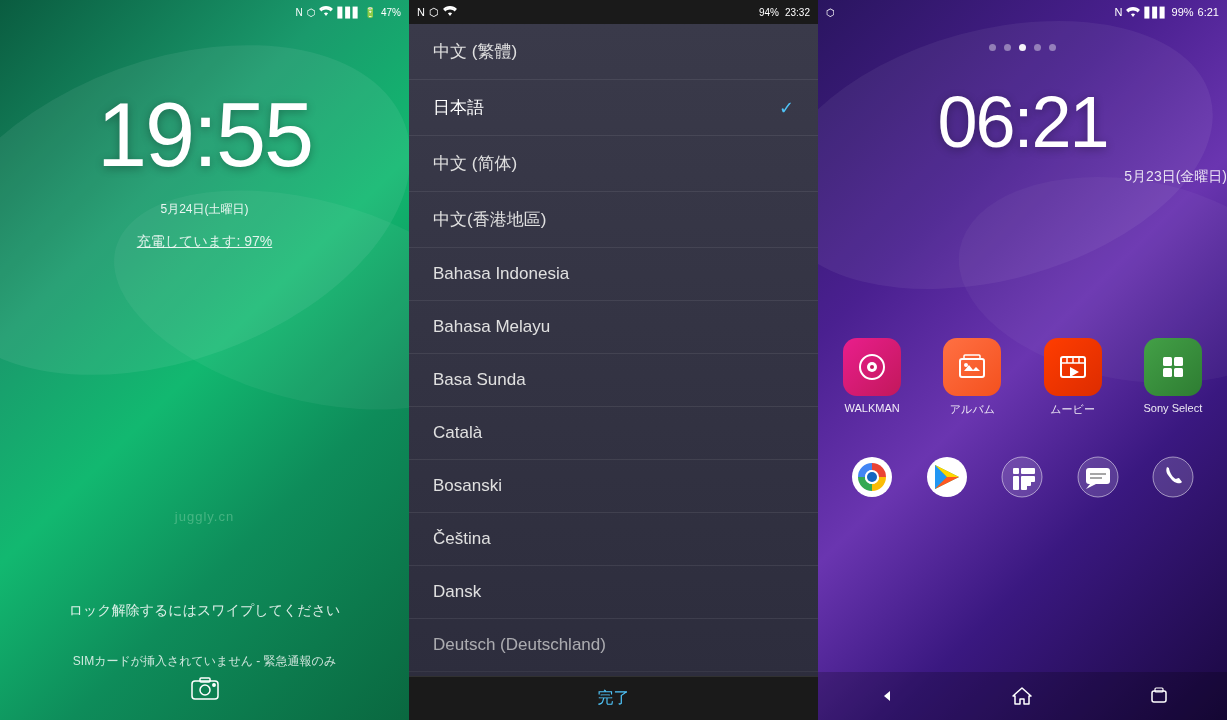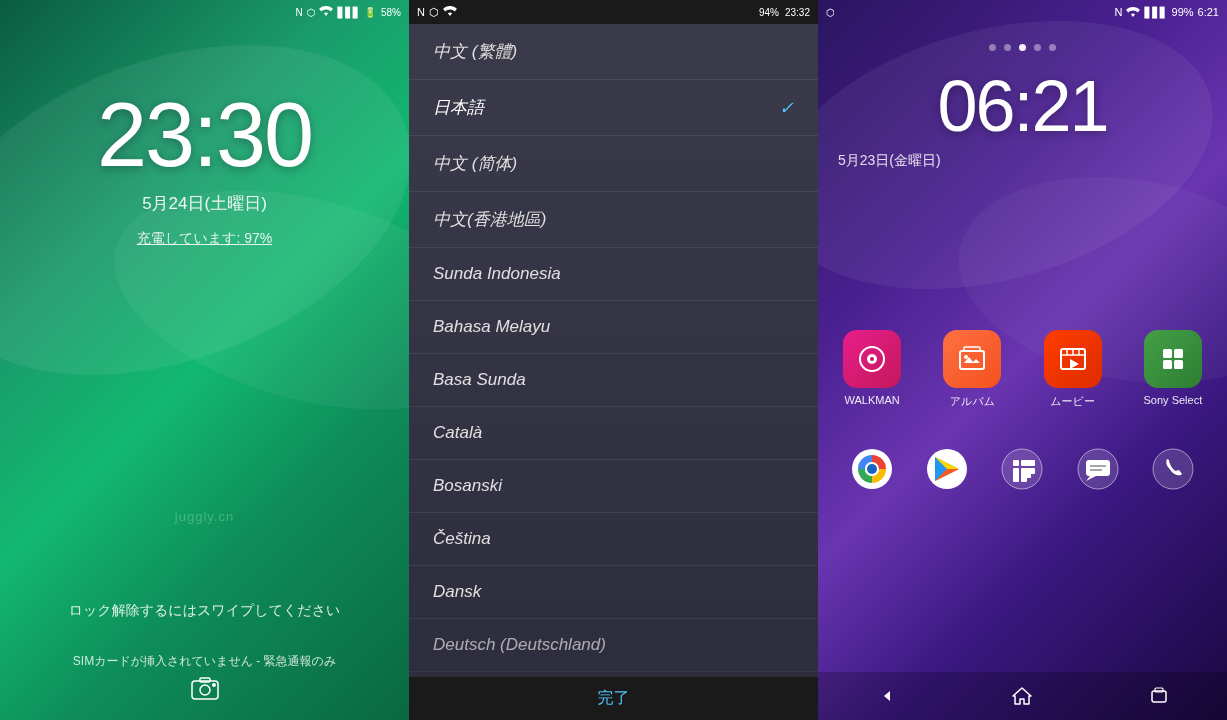--- a/index.html
+++ b/index.html
@@ -73,23 +73,23 @@
       margin-top: 60px;
       font-size: 90px;
       font-weight: 200;
       color: white;
       letter-spacing: -2px;
       position: relative;
       z-index: 10;
       text-shadow: 0 2px 10px rgba(0,0,0,0.3);
     }
     .lock-date {
-      font-size: 17px;
+      font-size: 12px;
       color: rgba(255,255,255,0.9);
-      margin-top: 5px;
+      margin-top: 14px;
       position: relative;
       z-index: 10;
     }
     .lock-charging {
       font-size: 14px;
       color: rgba(255,255,255,0.85);
       margin-top: 15px;
       position: relative;
       z-index: 10;
       text-decoration: underline;
@@ -179,21 +179,20 @@
     .lang-item {
       padding: 16px 24px;
       font-size: 17px;
       color: #e0e0e0;
       border-bottom: 1px solid rgba(255,255,255,0.08);
       display: flex;
       align-items: center;
       justify-content: space-between;
       cursor: pointer;
       background: transparent;
-      font-style: italic;
     }
     .lang-item.selected {
       color: #ffffff;
     }
     .lang-item .checkmark {
       color: #4fc3f7;
       font-size: 18px;
     }
     .lang-footer {
       height: 44px;
@@ -278,34 +277,33 @@
       background: rgba(255,255,255,0.4);
     }
     .page-dot.active {
       background: rgba(255,255,255,0.95);
     }
     .home-time {
       text-align: center;
       font-size: 72px;
       font-weight: 200;
       color: white;
-      margin-top: 14px;
+      margin-top: 30px;
       letter-spacing: -2px;
       position: relative;
       z-index: 10;
       text-shadow: 0 2px 10px rgba(0,0,0,0.3);
     }
     .home-date {
-      text-align: left;
+      text-align: right;
       font-size: 14px;
       color: rgba(255,255,255,0.85);
       margin-top: 5px;
       position: relative;
       z-index: 10;
-      padding-left: 20px;
     }
     .home-apps-row {
       display: flex;
       justify-content: space-around;
       padding: 0 4px;
       margin-top: auto;
       position: relative;
       z-index: 10;
     }
     .home-app-icon {
@@ -388,25 +386,25 @@
       <span class="status-icon-item">⬡</span>
       <span class="status-icon-item">
         <svg width="14" height="10" viewBox="0 0 14 10" fill="white">
           <path d="M7 3.5C8.8 3.5 10.4 4.2 11.6 5.4L13 4C11.4 2.4 9.3 1.5 7 1.5S2.6 2.4 1 4l1.4 1.4C3.6 4.2 5.2 3.5 7 3.5z"></path>
           <path d="M7 6.5c.8 0 1.5.3 2.1.8L7 10l-2.1-2.7C5.5 6.8 6.2 6.5 7 6.5z"></path>
           <path d="M7 0C4.2 0 1.7 1.1 0 2.9L1.4 4.3C2.8 2.9 4.8 2 7 2s4.2.9 5.6 2.3L14 2.9C12.3 1.1 9.8 0 7 0z"></path>
         </svg>
       </span>
       <span class="status-icon-item">▋▋▋</span>
       <span class="status-icon-item">🔋</span>
-      <span class="battery-text">58%</span>
-    </div>
-  </div>
-
-  <div class="lock-time">23:30</div>
+      <span class="battery-text">47%</span>
+    </div>
+  </div>
+
+  <div class="lock-time">19:55</div>
   <div class="lock-date">5月24日(土曜日)</div>
   <div class="lock-charging">充電しています: 97%</div>
 
   <div class="lock-swipe">ロック解除するにはスワイプしてください</div>
 
   <div class="lock-sim-warning">SIMカードが挿入されていません - 緊急通報のみ</div>
 
   <div class="lock-camera-btn">
     <svg class="camera-icon-svg" viewBox="0 0 28 24" fill="none" stroke="white" stroke-width="1.5">
       <rect x="1" y="5" width="26" height="18" rx="3" stroke="white" fill="none"></rect>
@@ -446,21 +444,21 @@
       <span>日本語</span>
       <span class="checkmark">✓</span>
     </div>
     <div class="lang-item">
       <span>中文 (简体)</span>
     </div>
     <div class="lang-item">
       <span>中文(香港地區)</span>
     </div>
     <div class="lang-item">
-      <span>Sunda Indonesia</span>
+      <span>Bahasa Indonesia</span>
     </div>
     <div class="lang-item">
       <span>Bahasa Melayu</span>
     </div>
     <div class="lang-item">
       <span>Basa Sunda</span>
     </div>
     <div class="lang-item">
       <span>Català</span>
     </div>

